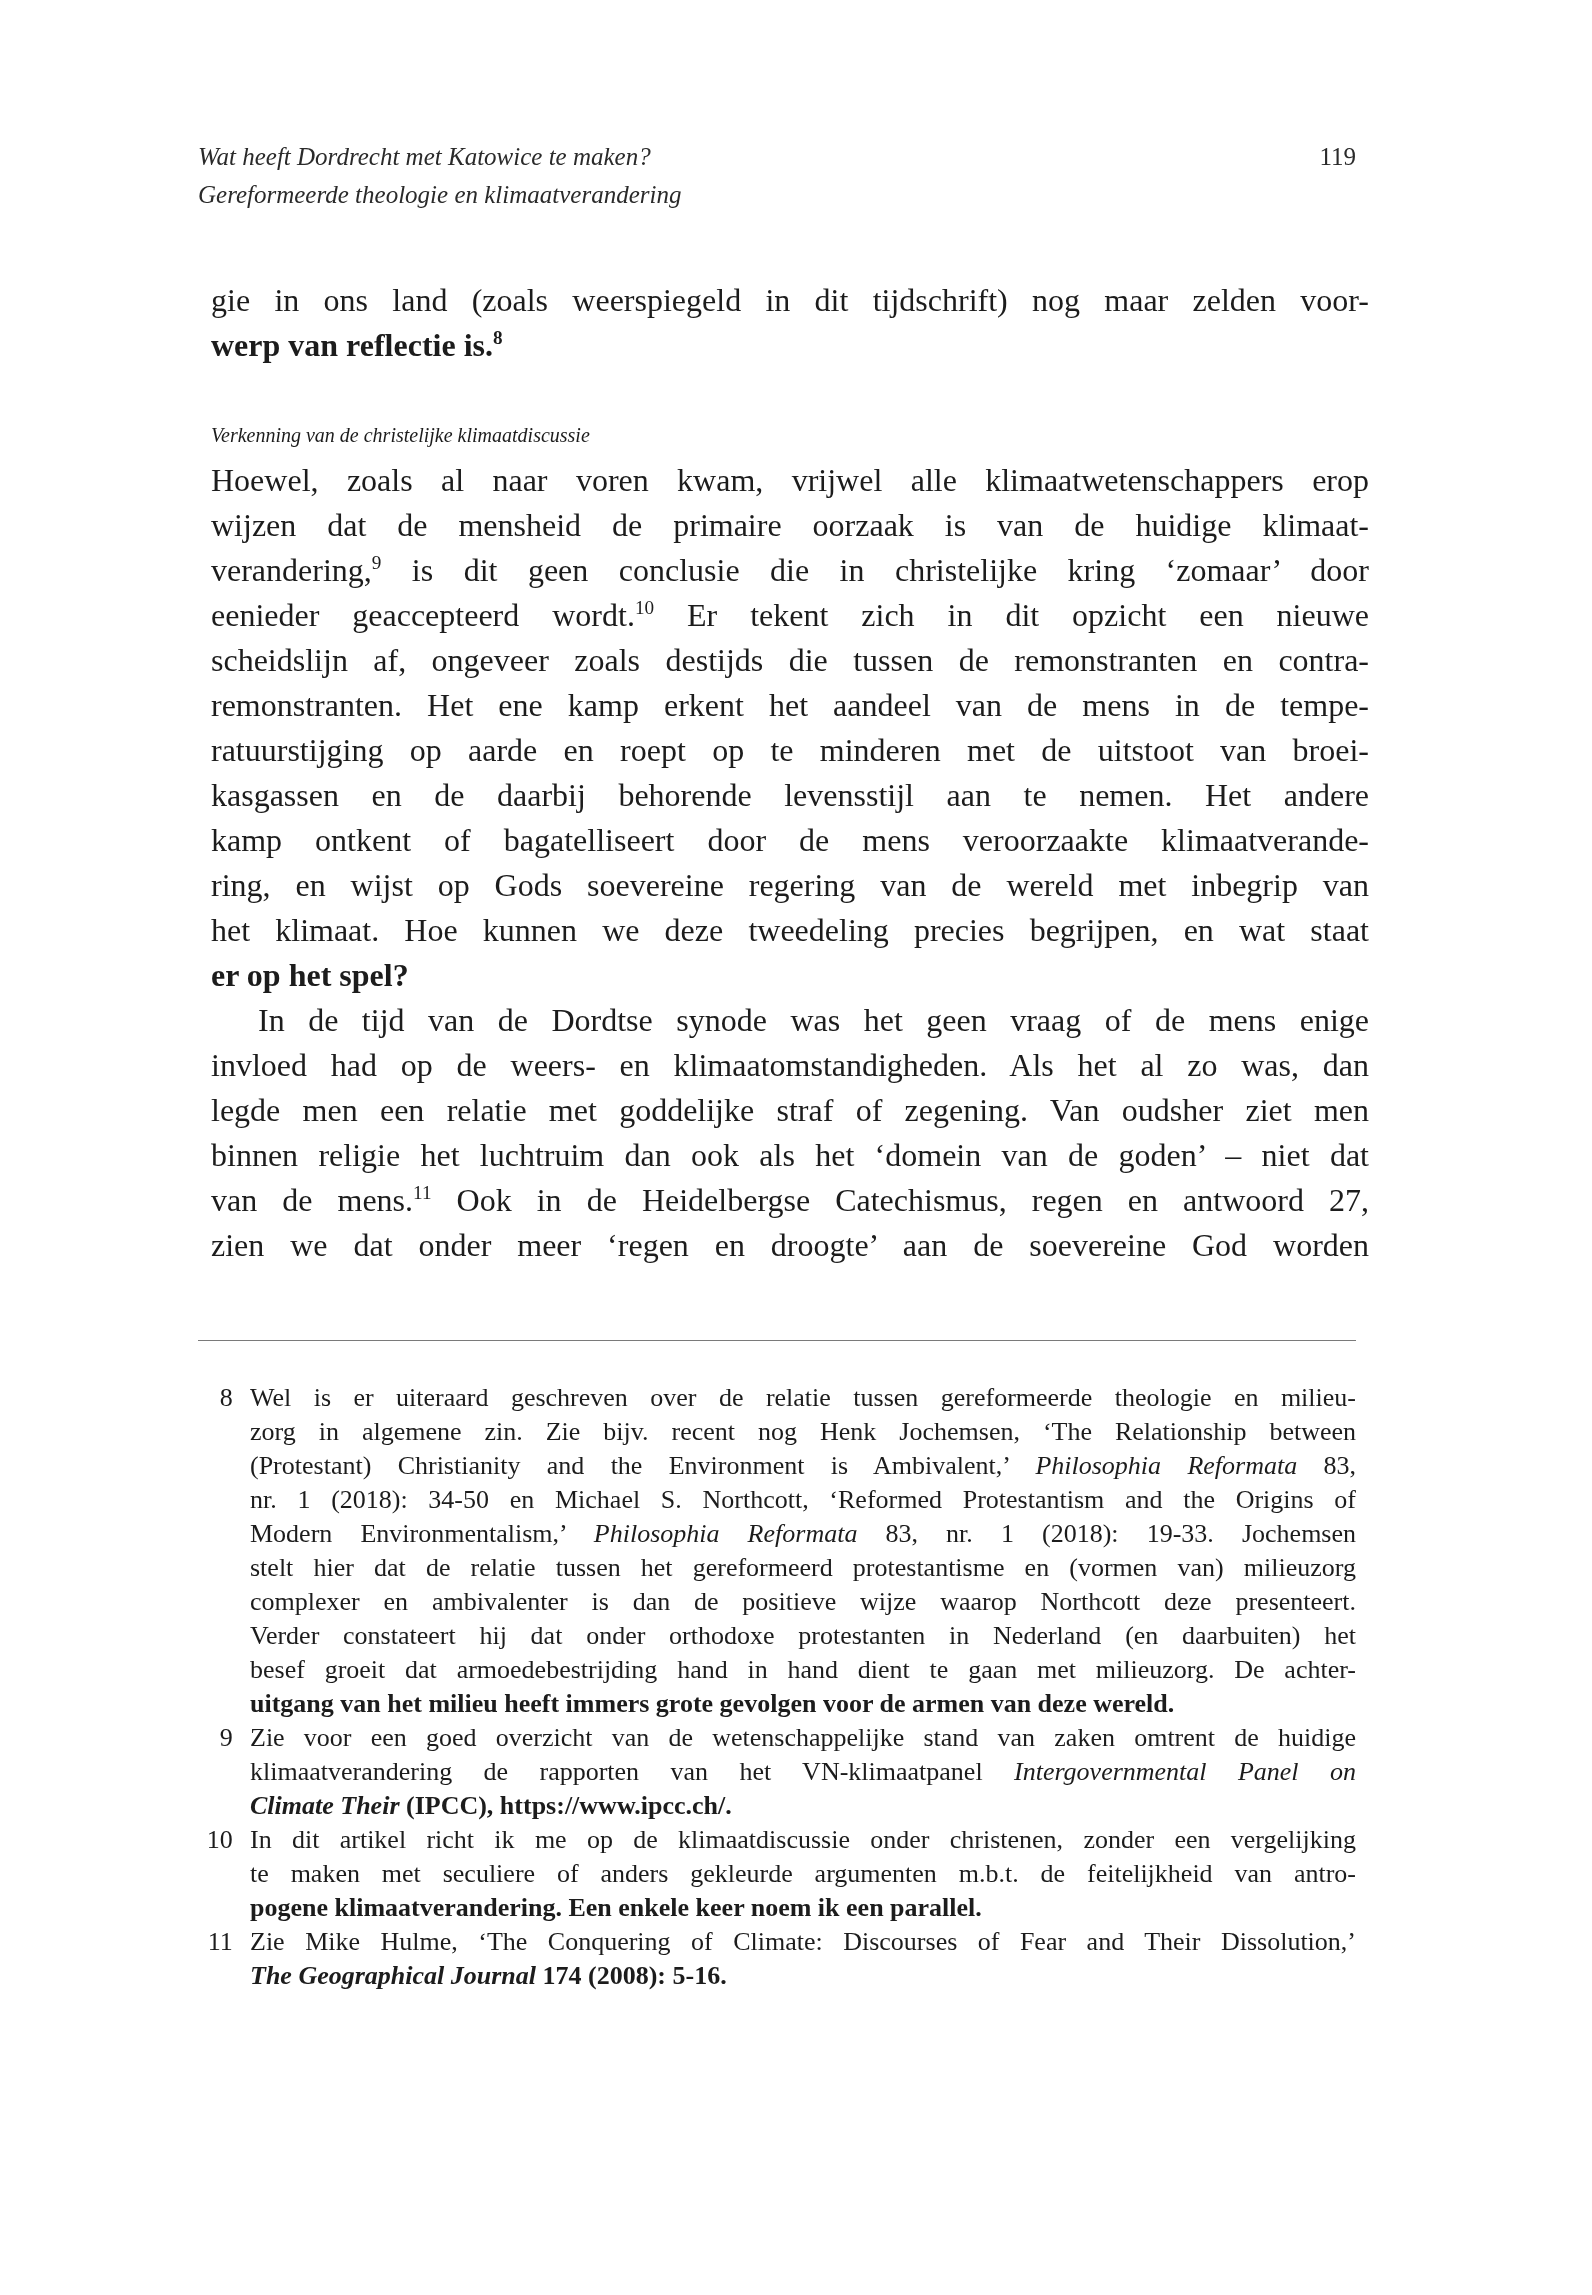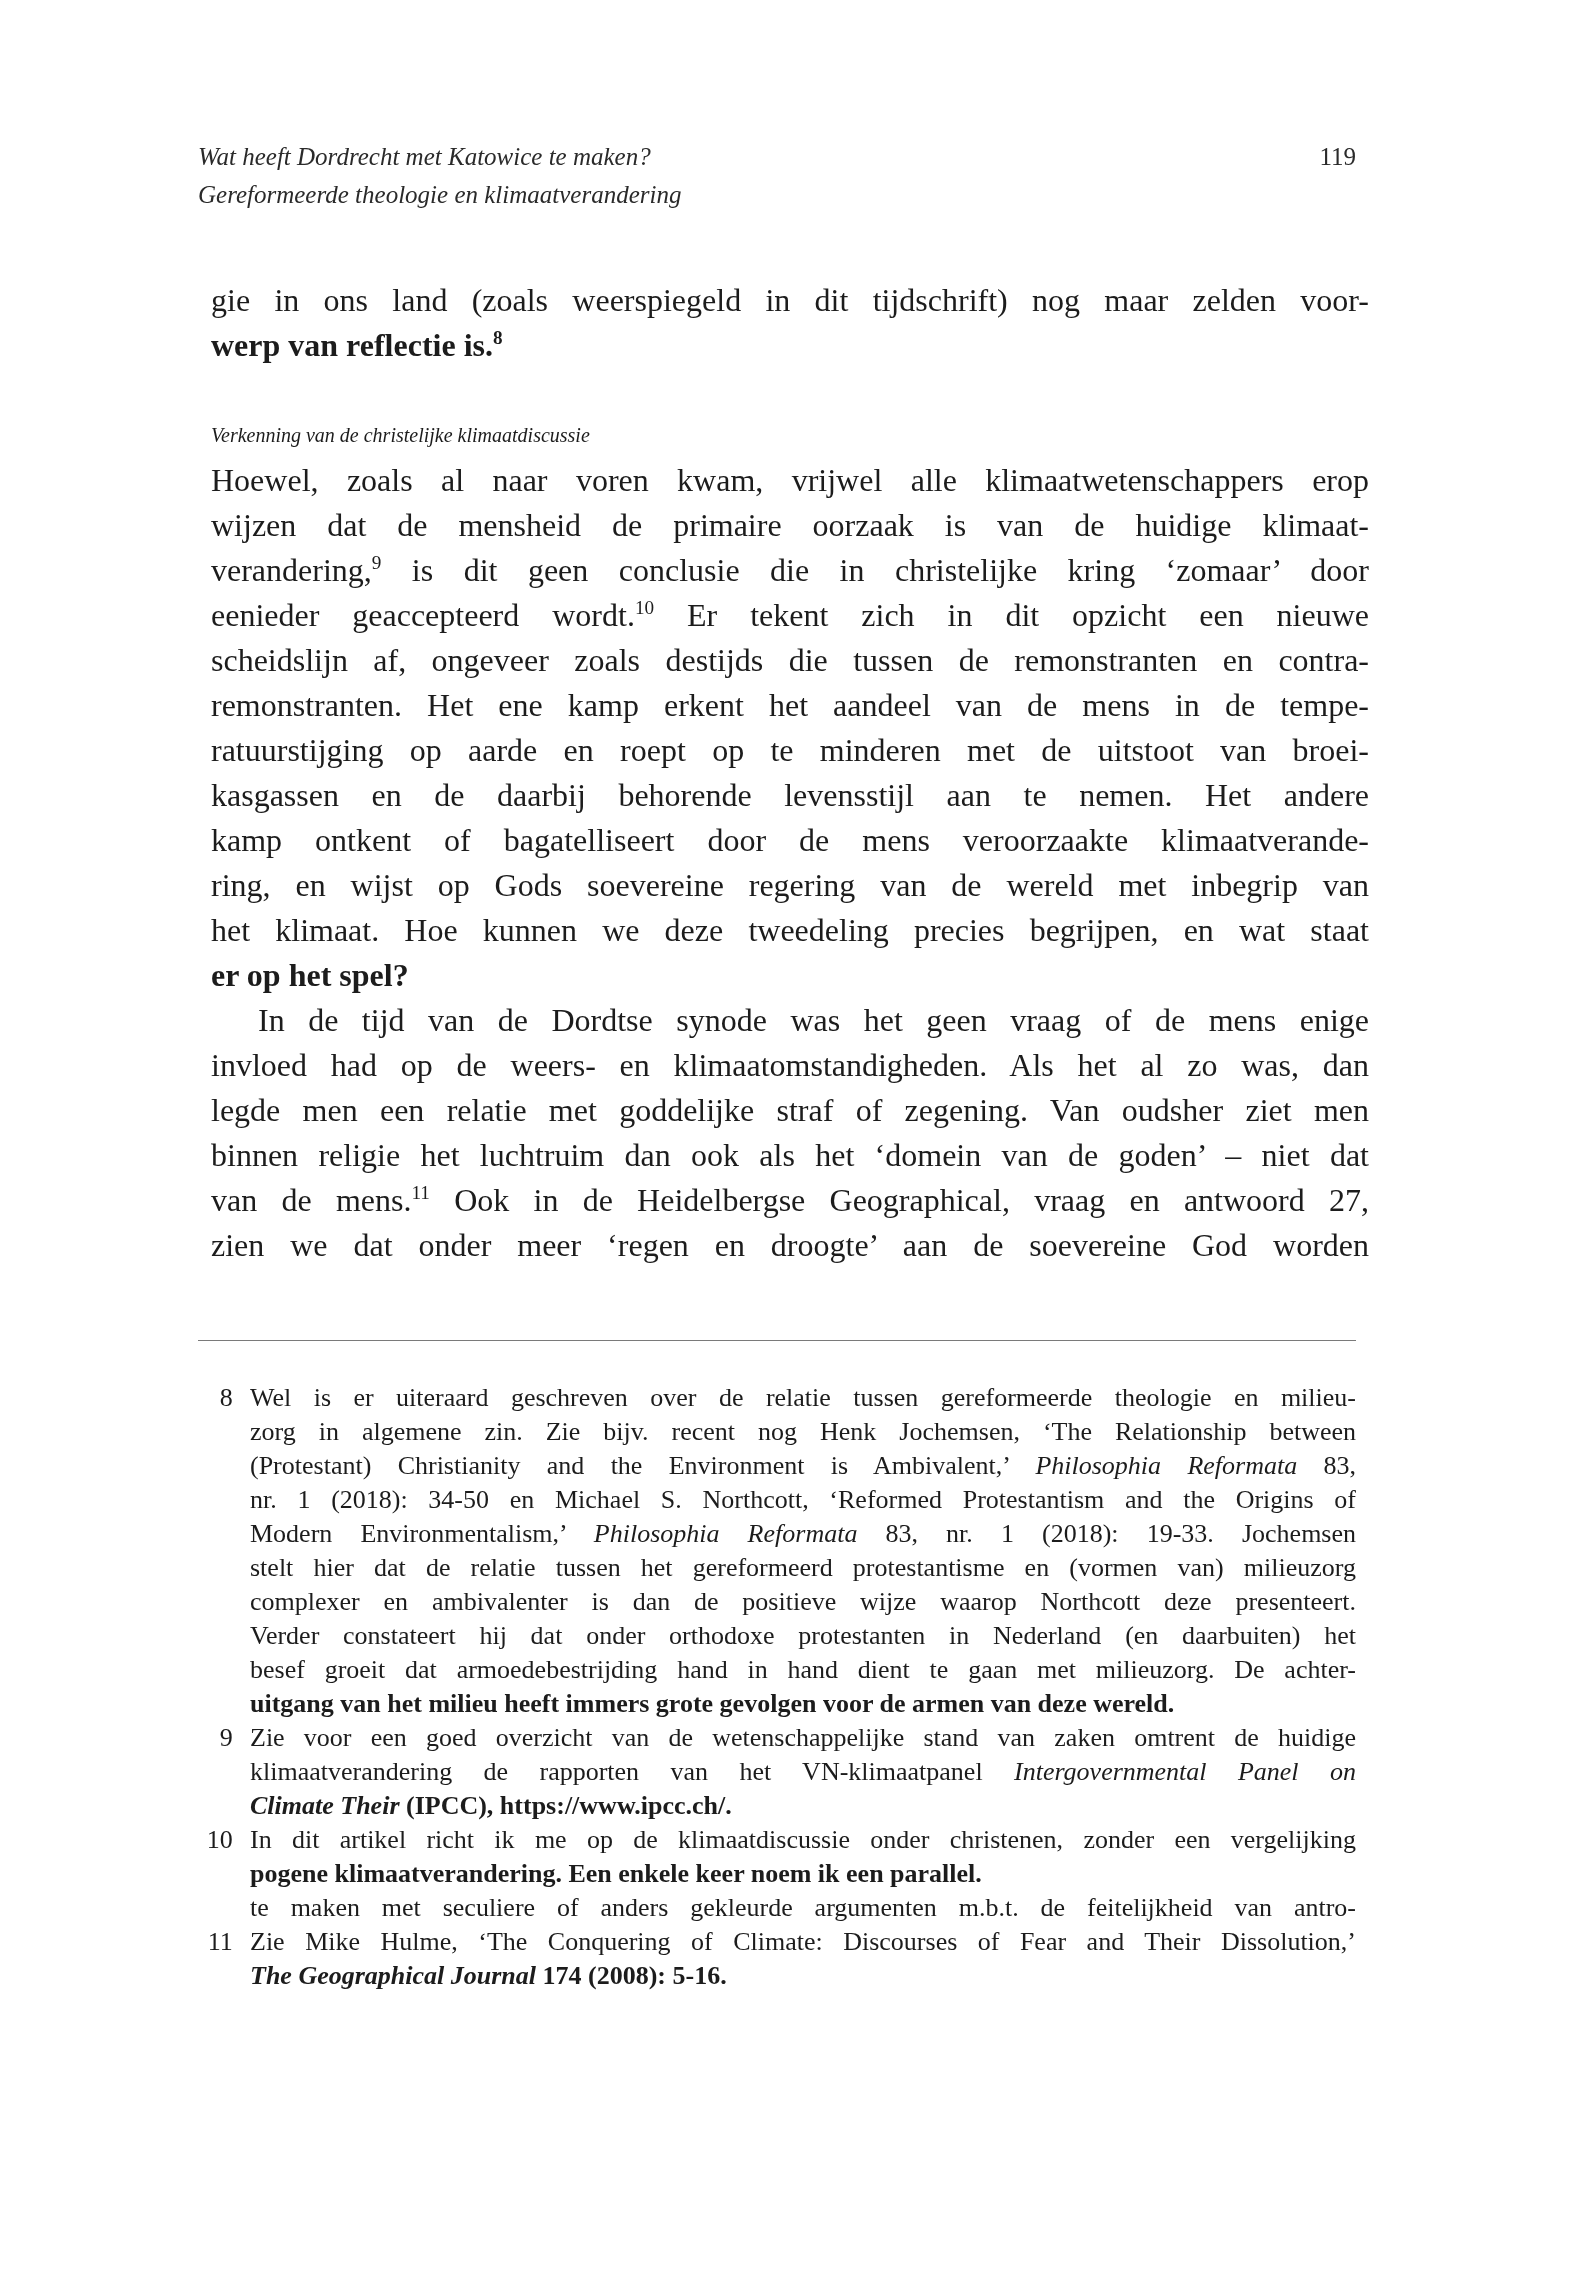--- a/index.html
+++ b/index.html
@@ -139,21 +139,21 @@
       <span class="line">ring, en wijst op Gods soevereine regering van de wereld met inbegrip van</span>
       <span class="line">het klimaat. Hoe kunnen we deze tweedeling precies begrijpen, en wat staat</span>
       <span class="line last">er op het spel?</span>
     </p>
 
     <p>
       <span class="line" style="padding-left:47px;">In de tijd van de Dordtse synode was het geen vraag of de mens enige</span>
       <span class="line">invloed had op de weers- en klimaatomstandigheden. Als het al zo was, dan</span>
       <span class="line">legde men een relatie met goddelijke straf of zegening. Van oudsher ziet men</span>
       <span class="line">binnen religie het luchtruim dan ook als het ‘domein van de goden’ – niet dat</span>
-      <span class="line"><span>van de mens.</span><sup>11</sup><span> Ook in de Heidelbergse Geographical, vraag en antwoord 27,</span></span>
+      <span class="line"><span>van de mens.</span><sup>11</sup><span> Ook in de Heidelbergse Catechismus, regen en antwoord 27,</span></span>
       <span class="line">zien we dat onder meer ‘regen en droogte’ aan de soevereine God worden</span>
     </p>
   </main>
 
   <div class="rule"></div>
 
   <section class="footnotes">
 
     <div class="footnote">
       <span class="fn-num">8</span>
@@ -177,22 +177,22 @@
         <span class="line">Zie voor een goed overzicht van de wetenschappelijke stand van zaken omtrent de huidige</span>
         <span class="line"><span>klimaatverandering de rapporten van het VN-klimaatpanel </span><span class="it">Intergovernmental Panel on</span><span></span></span>
         <span class="line last"><span></span><span class="it">Climate Their</span><span> (IPCC), https://www.ipcc.ch/.</span></span>
       </span>
     </div>
 
     <div class="footnote">
       <span class="fn-num">10</span>
       <span class="fn-text">
         <span class="line">In dit artikel richt ik me op de klimaatdiscussie onder christenen, zonder een vergelijking</span>
+        <span class="line">te maken met seculiere of anders gekleurde argumenten m.b.t. de feitelijkheid van antro-</span>
         <span class="line last">pogene klimaatverandering. Een enkele keer noem ik een parallel.</span>
-        <span class="line">te maken met seculiere of anders gekleurde argumenten m.b.t. de feitelijkheid van antro-</span>
       </span>
     </div>
 
     <div class="footnote">
       <span class="fn-num">11</span>
       <span class="fn-text">
         <span class="line">Zie Mike Hulme, ‘The Conquering of Climate: Discourses of Fear and Their Dissolution,’</span>
         <span class="line last"><span></span><span class="it">The Geographical Journal</span><span> 174 (2008): 5-16.</span></span>
       </span>
     </div>

